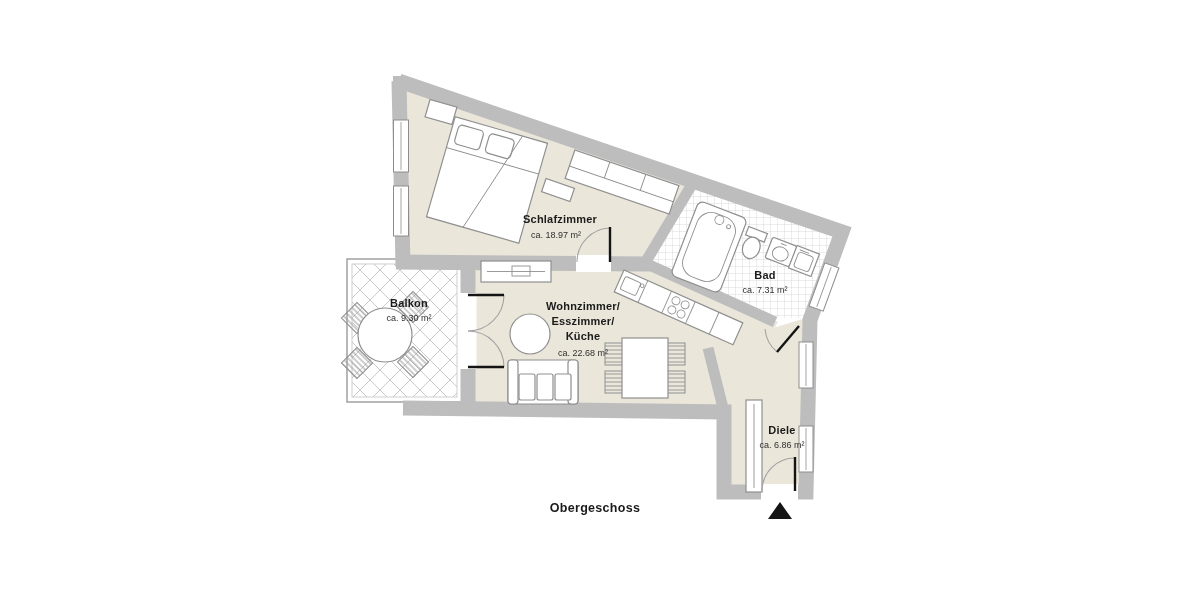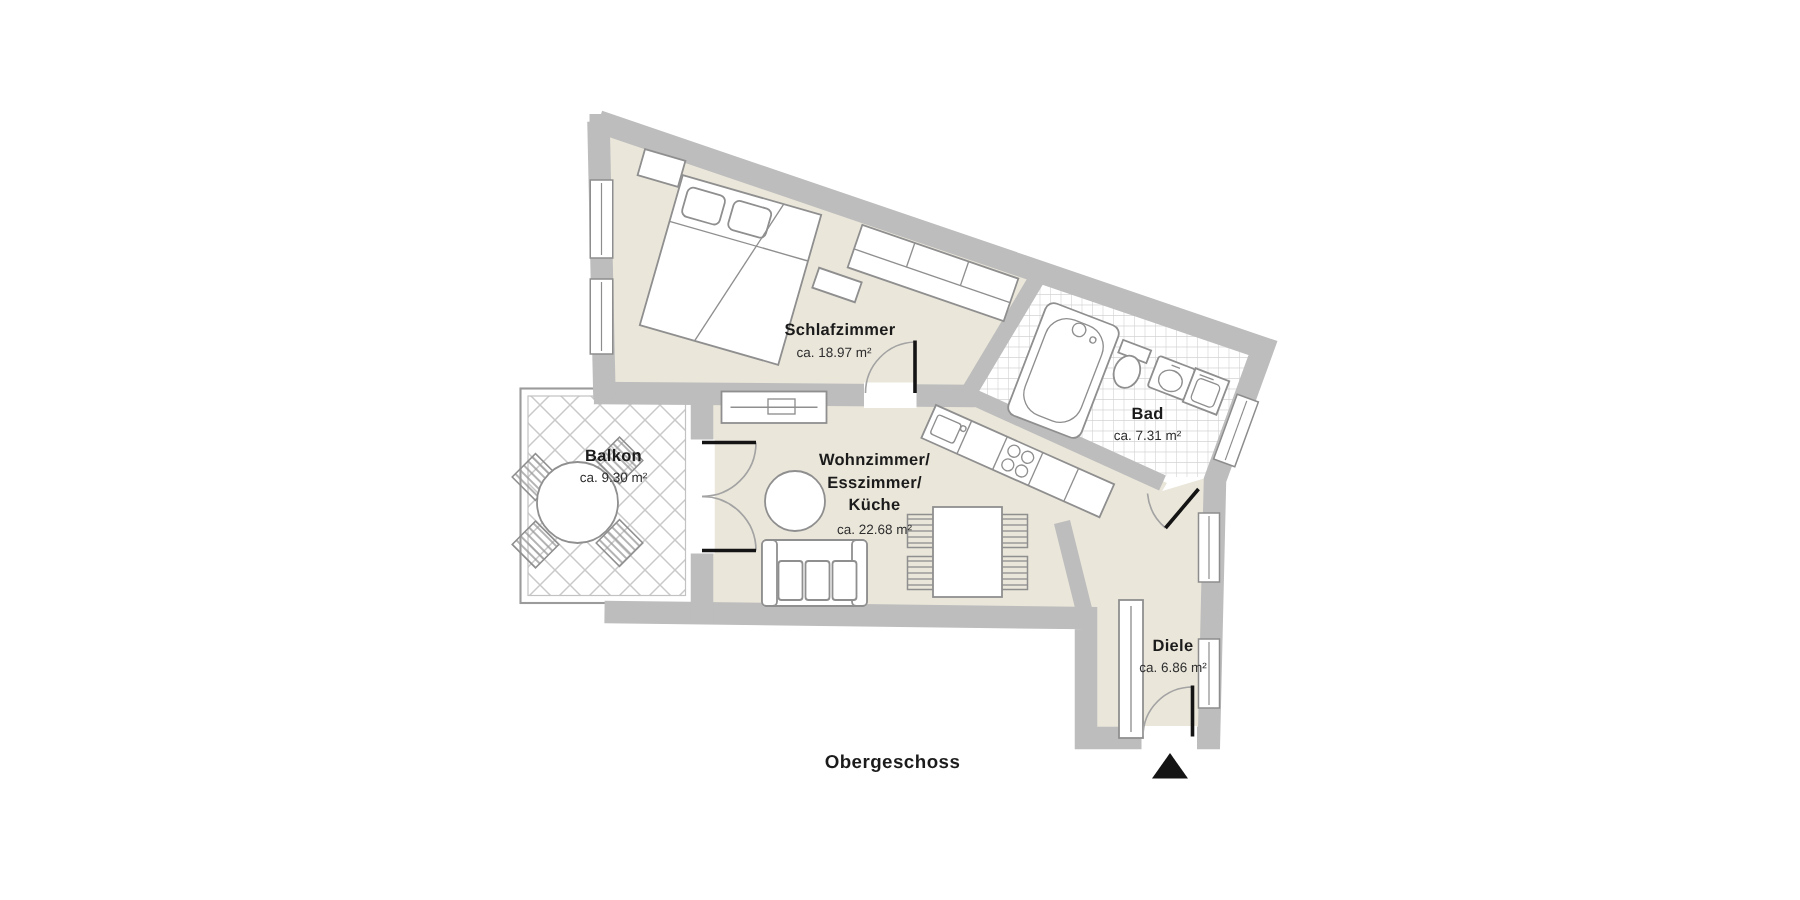--- a/index.html
+++ b/index.html
@@ -1,18 +1,18 @@
 <!DOCTYPE html>
 <html style="--wall: #bdbdbd; --floor: #eae6da; --tile-line: #d2d2d2; --furniture-stroke: #8f8f8f; --label-text: #1b1b1b; --door-leaf: #141414; --entrance-marker: #141414;"><head>
 <meta charset="utf-8">
 <title>Floor Plan</title>
 <style>
   html,body{margin:0;padding:0;background:#fff;}
   .stage{position:relative;width:1082px;height:600px;background:#fff;overflow:hidden;
-         font-family:"Liberation Sans", sans-serif;}
+         font-family:"Liberation Sans", sans-serif;text-decoration:underline;}
   svg{display:block}
   .wall{stroke:var(--wall,#bdbdbd);stroke-width:15;fill:none;stroke-linejoin:miter;}
   .wall-int{stroke:var(--wall,#bdbdbd);stroke-width:11;fill:none;}
   .wall-patch{fill:var(--wall,#bdbdbd);}
   .floor{fill:var(--floor,#eae6da);}
   .whitefloor{fill:#ffffff;}
   .gap{fill:#ffffff;}
   .furn{fill:#ffffff;stroke:var(--furniture-stroke,#8f8f8f);stroke-width:1.2;}
   .furn-thin{fill:none;stroke:var(--furniture-stroke,#8f8f8f);stroke-width:0.9;}
   .striped{fill:url(#stripes);stroke:var(--furniture-stroke,#8f8f8f);stroke-width:1;}

